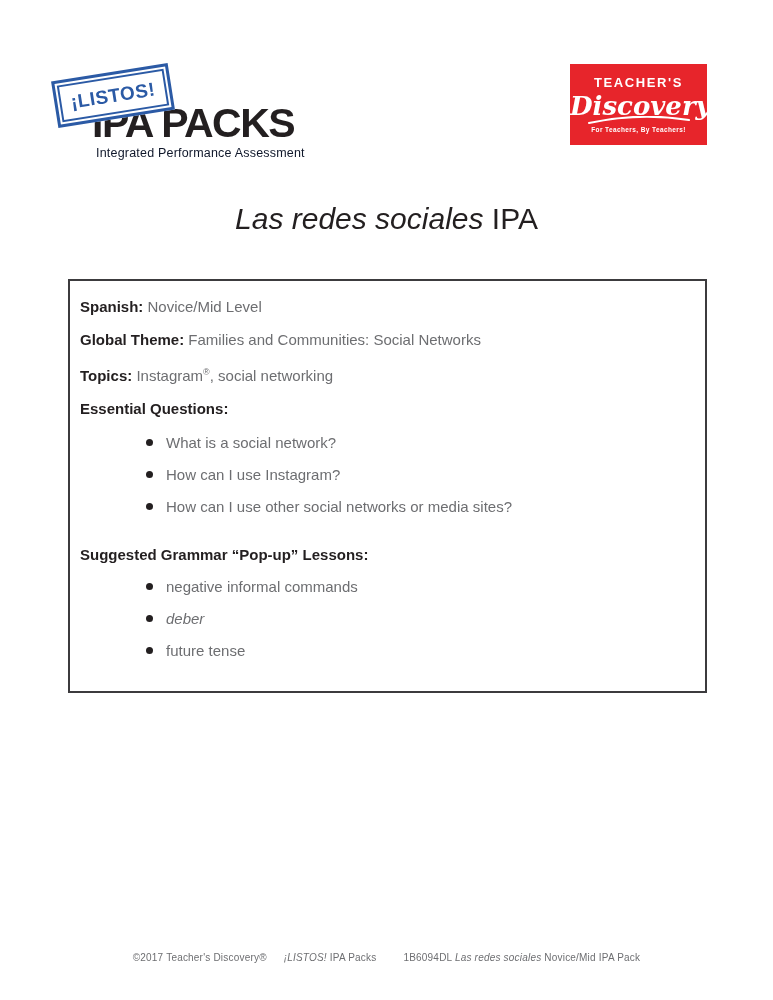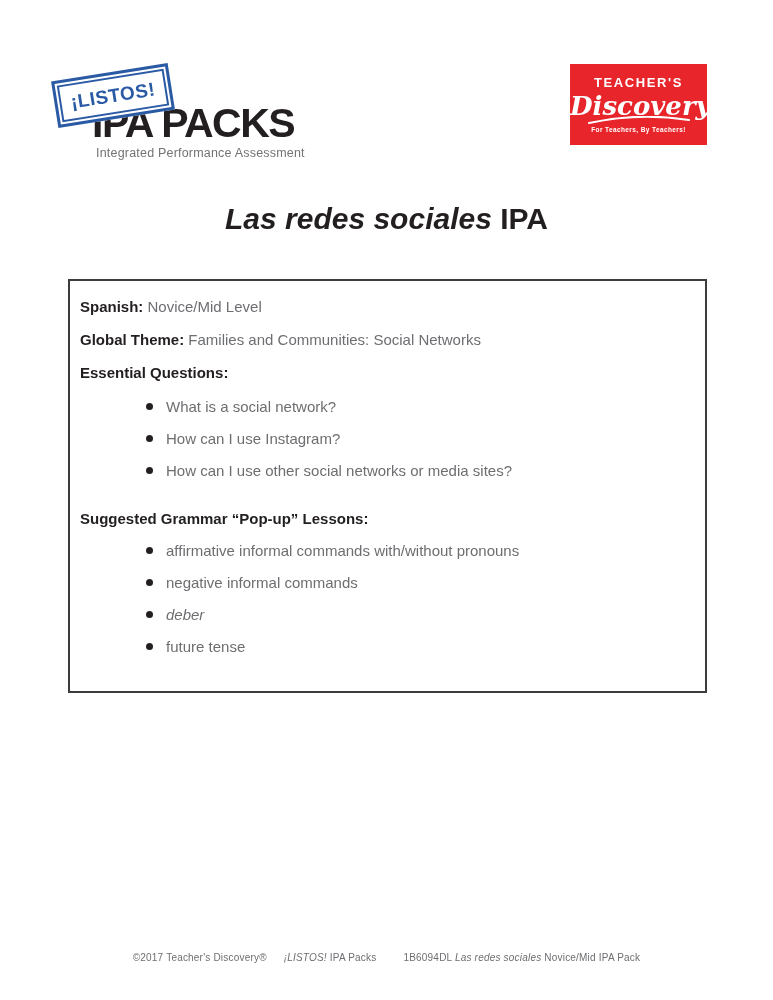--- a/index.html
+++ b/index.html
@@ -45,21 +45,21 @@
     font-size: 41px;
     font-weight: bold;
     letter-spacing: -1.5px;
     color: #231f20;
     z-index: 2;
   }
   .brand-subtitle {
     position: absolute;
     left: 96px; top: 146px;
     font-size: 12.5px;
-    color: #737373;
+    color: #0f172a;
     letter-spacing: 0.2px;
   }
 
   .td-logo {
     position: absolute;
     left: 570px; top: 64px;
     width: 137px; height: 81px;
     background: #e7252b;
     color: #ffffff;
     text-align: center;
@@ -96,21 +96,21 @@
 
   
   .page-title {
     position: absolute;
     left: 0; top: 199px;
     width: 100%;
     text-align: center;
     font-size: 30px;
     line-height: 40px;
     color: #231f20;
-    font-weight: bold;
+    font-weight: normal;
   }
   .page-title .t-italic { font-style: italic; }
 
   
   .info-box {
     position: absolute;
     left: 68px; top: 279px;
     width: 639px; height: 414px;
     border: 2px solid #3c3b3e;
     background: #ffffff;
@@ -189,37 +189,40 @@
     <div class="field-row">
       <span class="field-label">Spanish:</span>
       <span class="field-value">Novice/Mid Level</span>
     </div>
 
     <div class="field-row">
       <span class="field-label">Global Theme:</span>
       <span class="field-value">Families and Communities: Social Networks</span>
     </div>
 
+    <div class="field-row">
+      <span class="field-label">Topics:</span>
+      <span class="field-value"><span>Instagram</span><sup>®</sup><span>, social networking</span></span>
+    </div>
 
     <div class="box-heading">
       <span class="box-heading-text">Essential Questions:</span>
     </div>
 
     <ul class="bullet-list">
       <li><span class="bullet-dot"></span><span>What is a social network?</span></li>
       <li><span class="bullet-dot"></span><span>How can I use Instagram?</span></li>
       <li><span class="bullet-dot"></span><span>How can I use other social networks or media sites?</span></li>
     </ul>
 
     <div class="box-heading grammar-heading">
       <span class="box-heading-text">Suggested Grammar “Pop-up” Lessons:</span>
     </div>
 
     <ul class="bullet-list">
-      <li><span class="bullet-dot"></span><span>affirmative informal commands with/without pronouns</span></li>
       <li><span class="bullet-dot"></span><span>negative informal commands</span></li>
       <li><span class="bullet-dot"></span><span class="em">deber</span></li>
       <li><span class="bullet-dot"></span><span>future tense</span></li>
     </ul>
 
   </div>
 
   <div class="footer">
     <span class="seg">©2017 Teacher's Discovery®</span><span class="seg gap-sm"><span class="em">¡LISTOS!</span><span> IPA Packs</span></span><span class="seg gap-lg"><span>1B6094DL </span><span class="em">Las redes sociales</span><span> Novice/Mid IPA Pack</span></span>
   </div>

